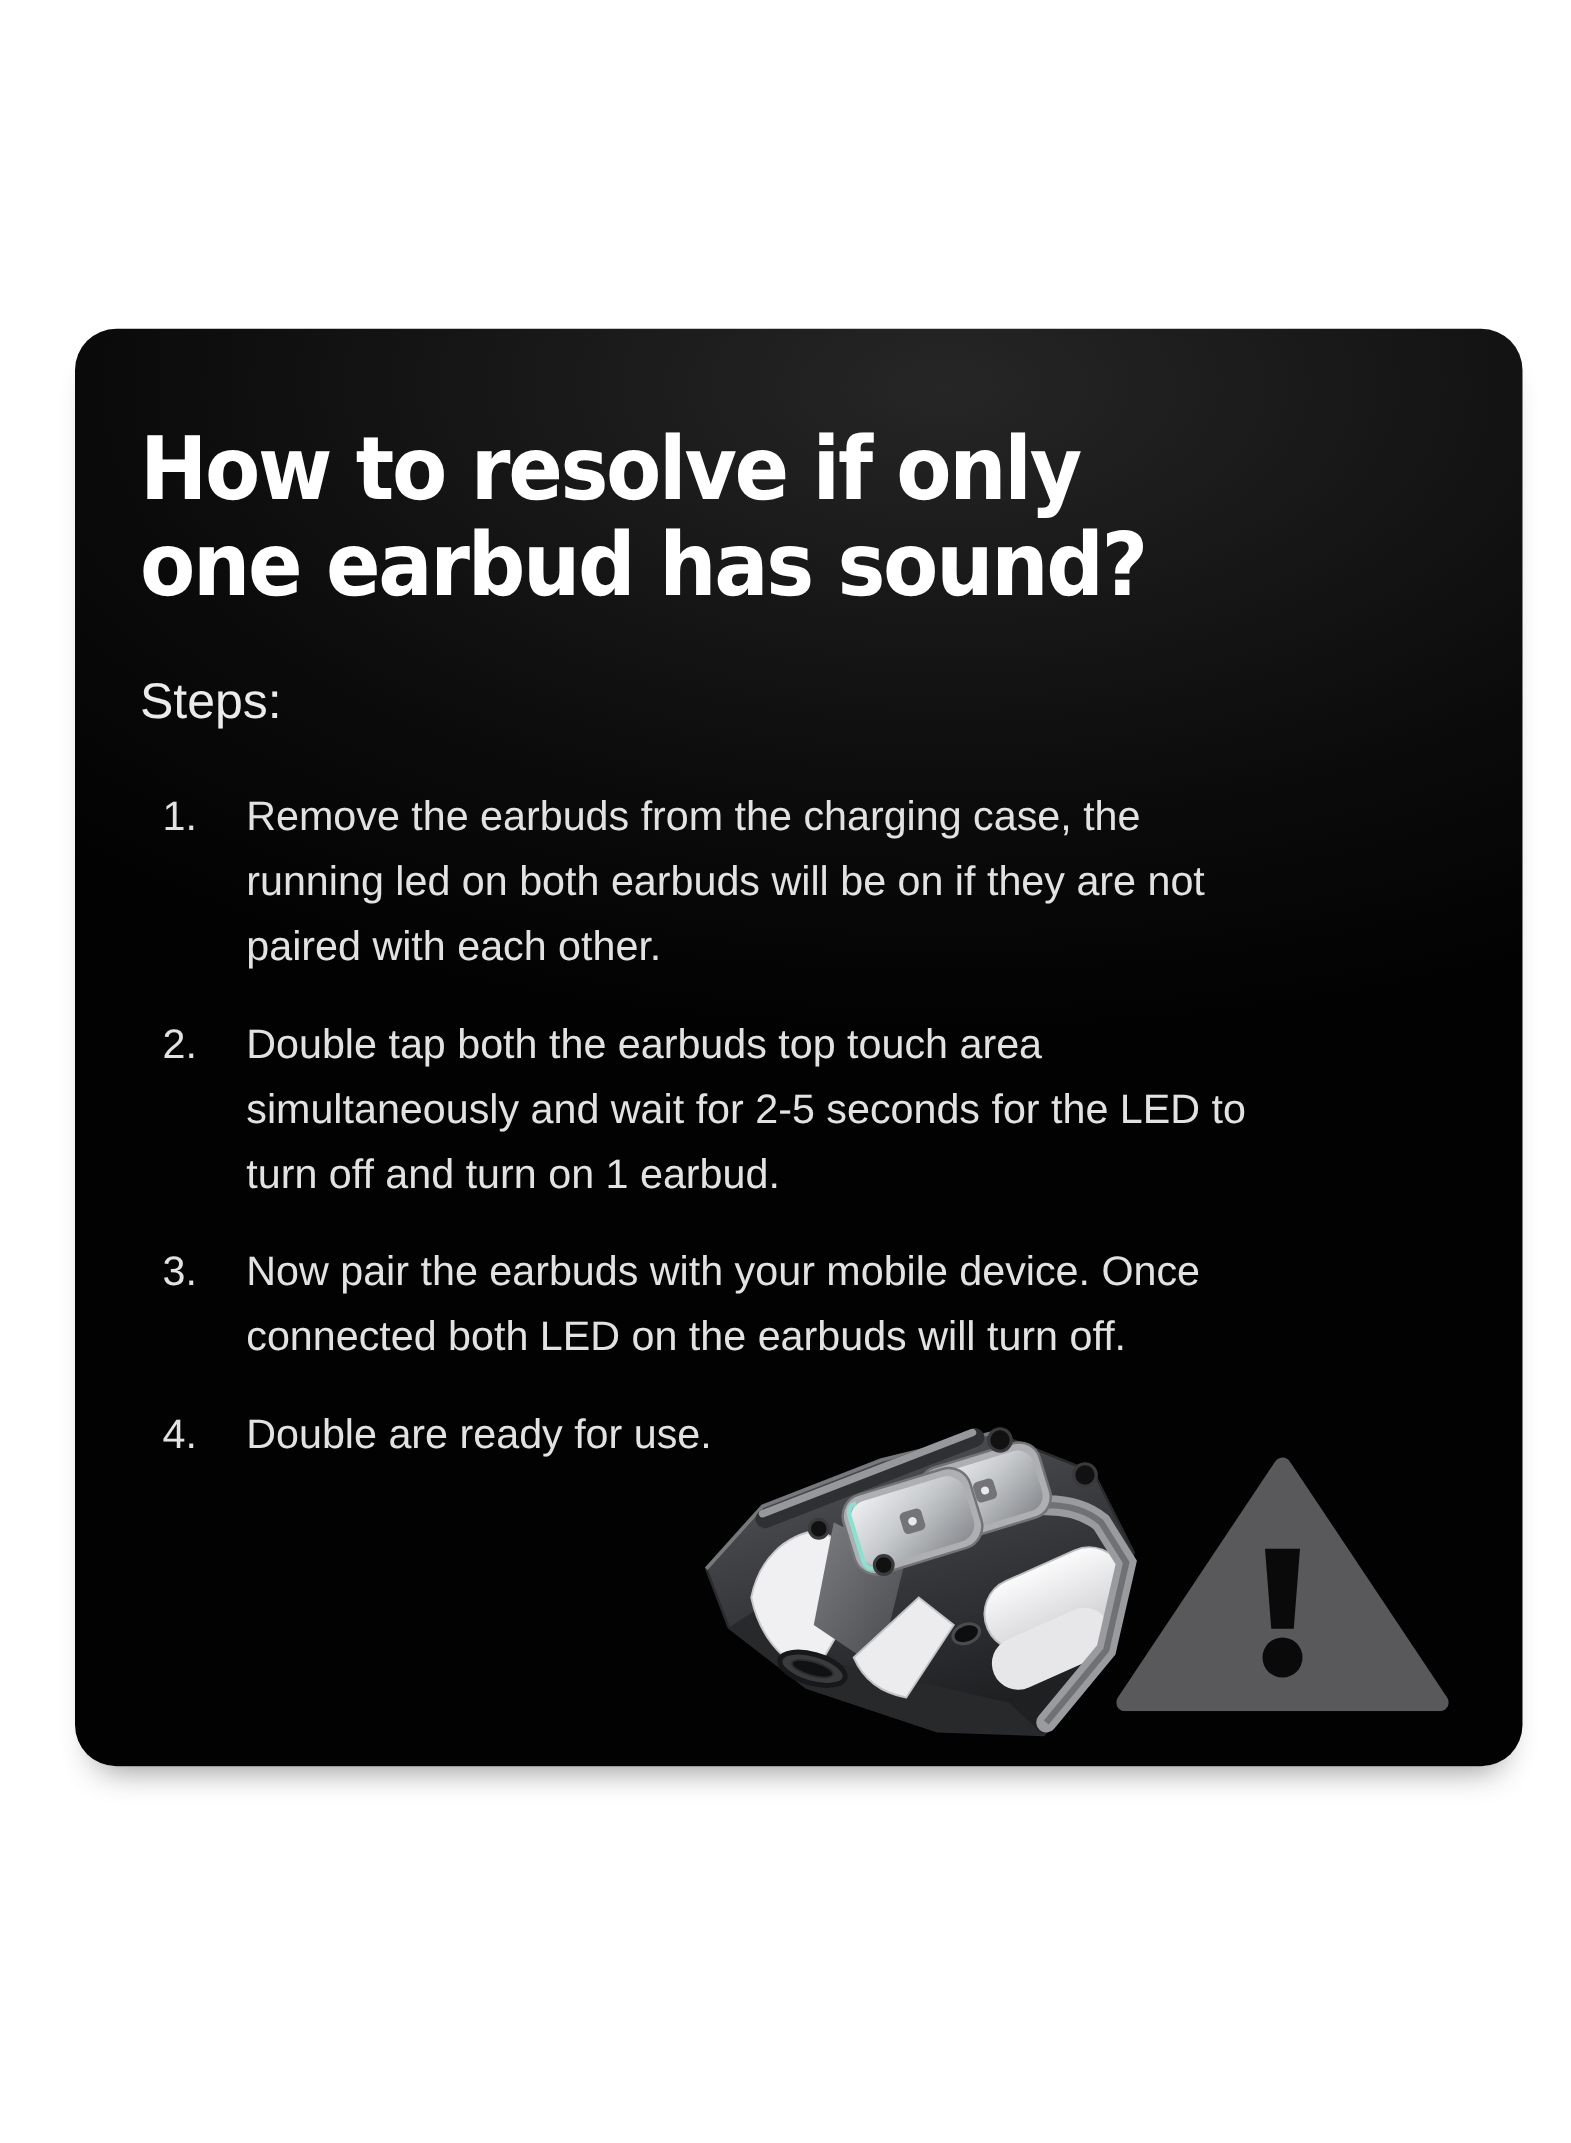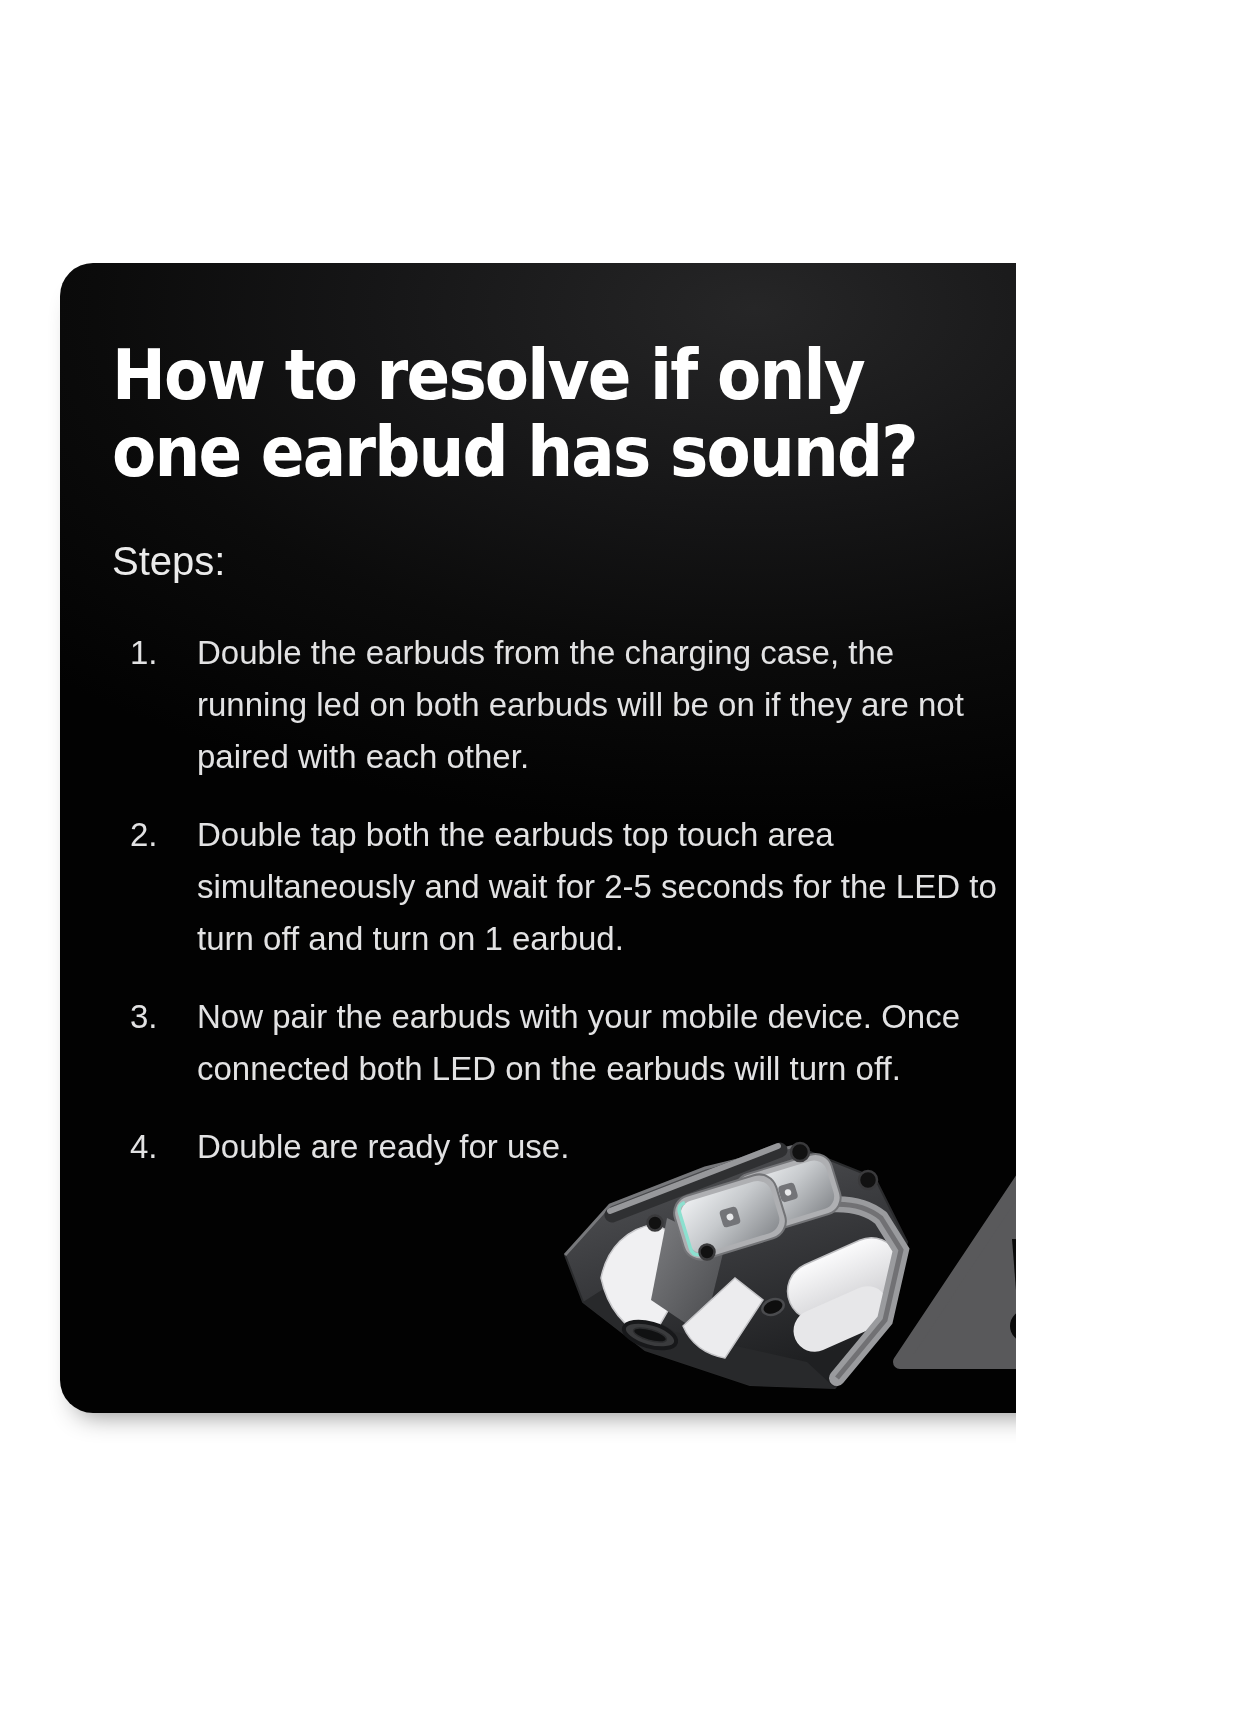--- a/index.html
+++ b/index.html
@@ -1,16 +1,16 @@
 <!DOCTYPE html>
 <html><head>
 <meta charset="utf-8">
 <style>
   html,body{margin:0;padding:0;background:#ffffff;}
-  .page{position:relative;width:1016px;height:1714px;background:#ffffff;overflow:hidden;
+  .page{position:relative;width:1257px;height:1714px;background:#ffffff;overflow:hidden;
         font-family:"Liberation Sans",sans-serif;}
   .card{position:absolute;left:60px;top:263px;width:1158px;height:1150px;border-radius:33px;
         background:radial-gradient(1000px 520px at 60% 4%, #262627 0%, #161617 38%, #0b0b0b 66%, #020202 100%);
         box-shadow:0 18px 26px -16px rgba(0,0,0,0.45);overflow:hidden;}
   .title{position:absolute;left:52px;top:74px;margin:0;color:#ffffff;
          font-family:"DejaVu Sans",sans-serif;font-weight:bold;
          font-size:70px;line-height:77px;letter-spacing:-2px;white-space:pre-line;
          transform:scaleX(0.92);transform-origin:left top;}
   .steps-label{position:absolute;left:52px;top:272px;color:#ebebeb;font-size:40px;line-height:52px;}
   .steps{position:absolute;left:70px;top:364px;margin:0;padding:0;list-style:none;width:960px;}
@@ -27,21 +27,21 @@
   <section class="card">
 
     <h1 class="title">How to resolve if only
 one earbud has sound?</h1>
 
     <div class="steps-label">Steps:</div>
 
     <ol class="steps">
   <li class="step-item">
     <span class="step-number">1.</span>
-    <span class="step-text">Double the earbuds from the charging case, the
+    <span class="step-text">Remove the earbuds from the charging case, the
 running led on both earbuds will be on if they are not
 paired with each other.</span>
   </li>
 
   <li class="step-item">
     <span class="step-number">2.</span>
     <span class="step-text">Double tap both the earbuds top touch area
 simultaneously and wait for 2-5 seconds for the LED to
 turn off and turn on 1 earbud.</span>
   </li>

